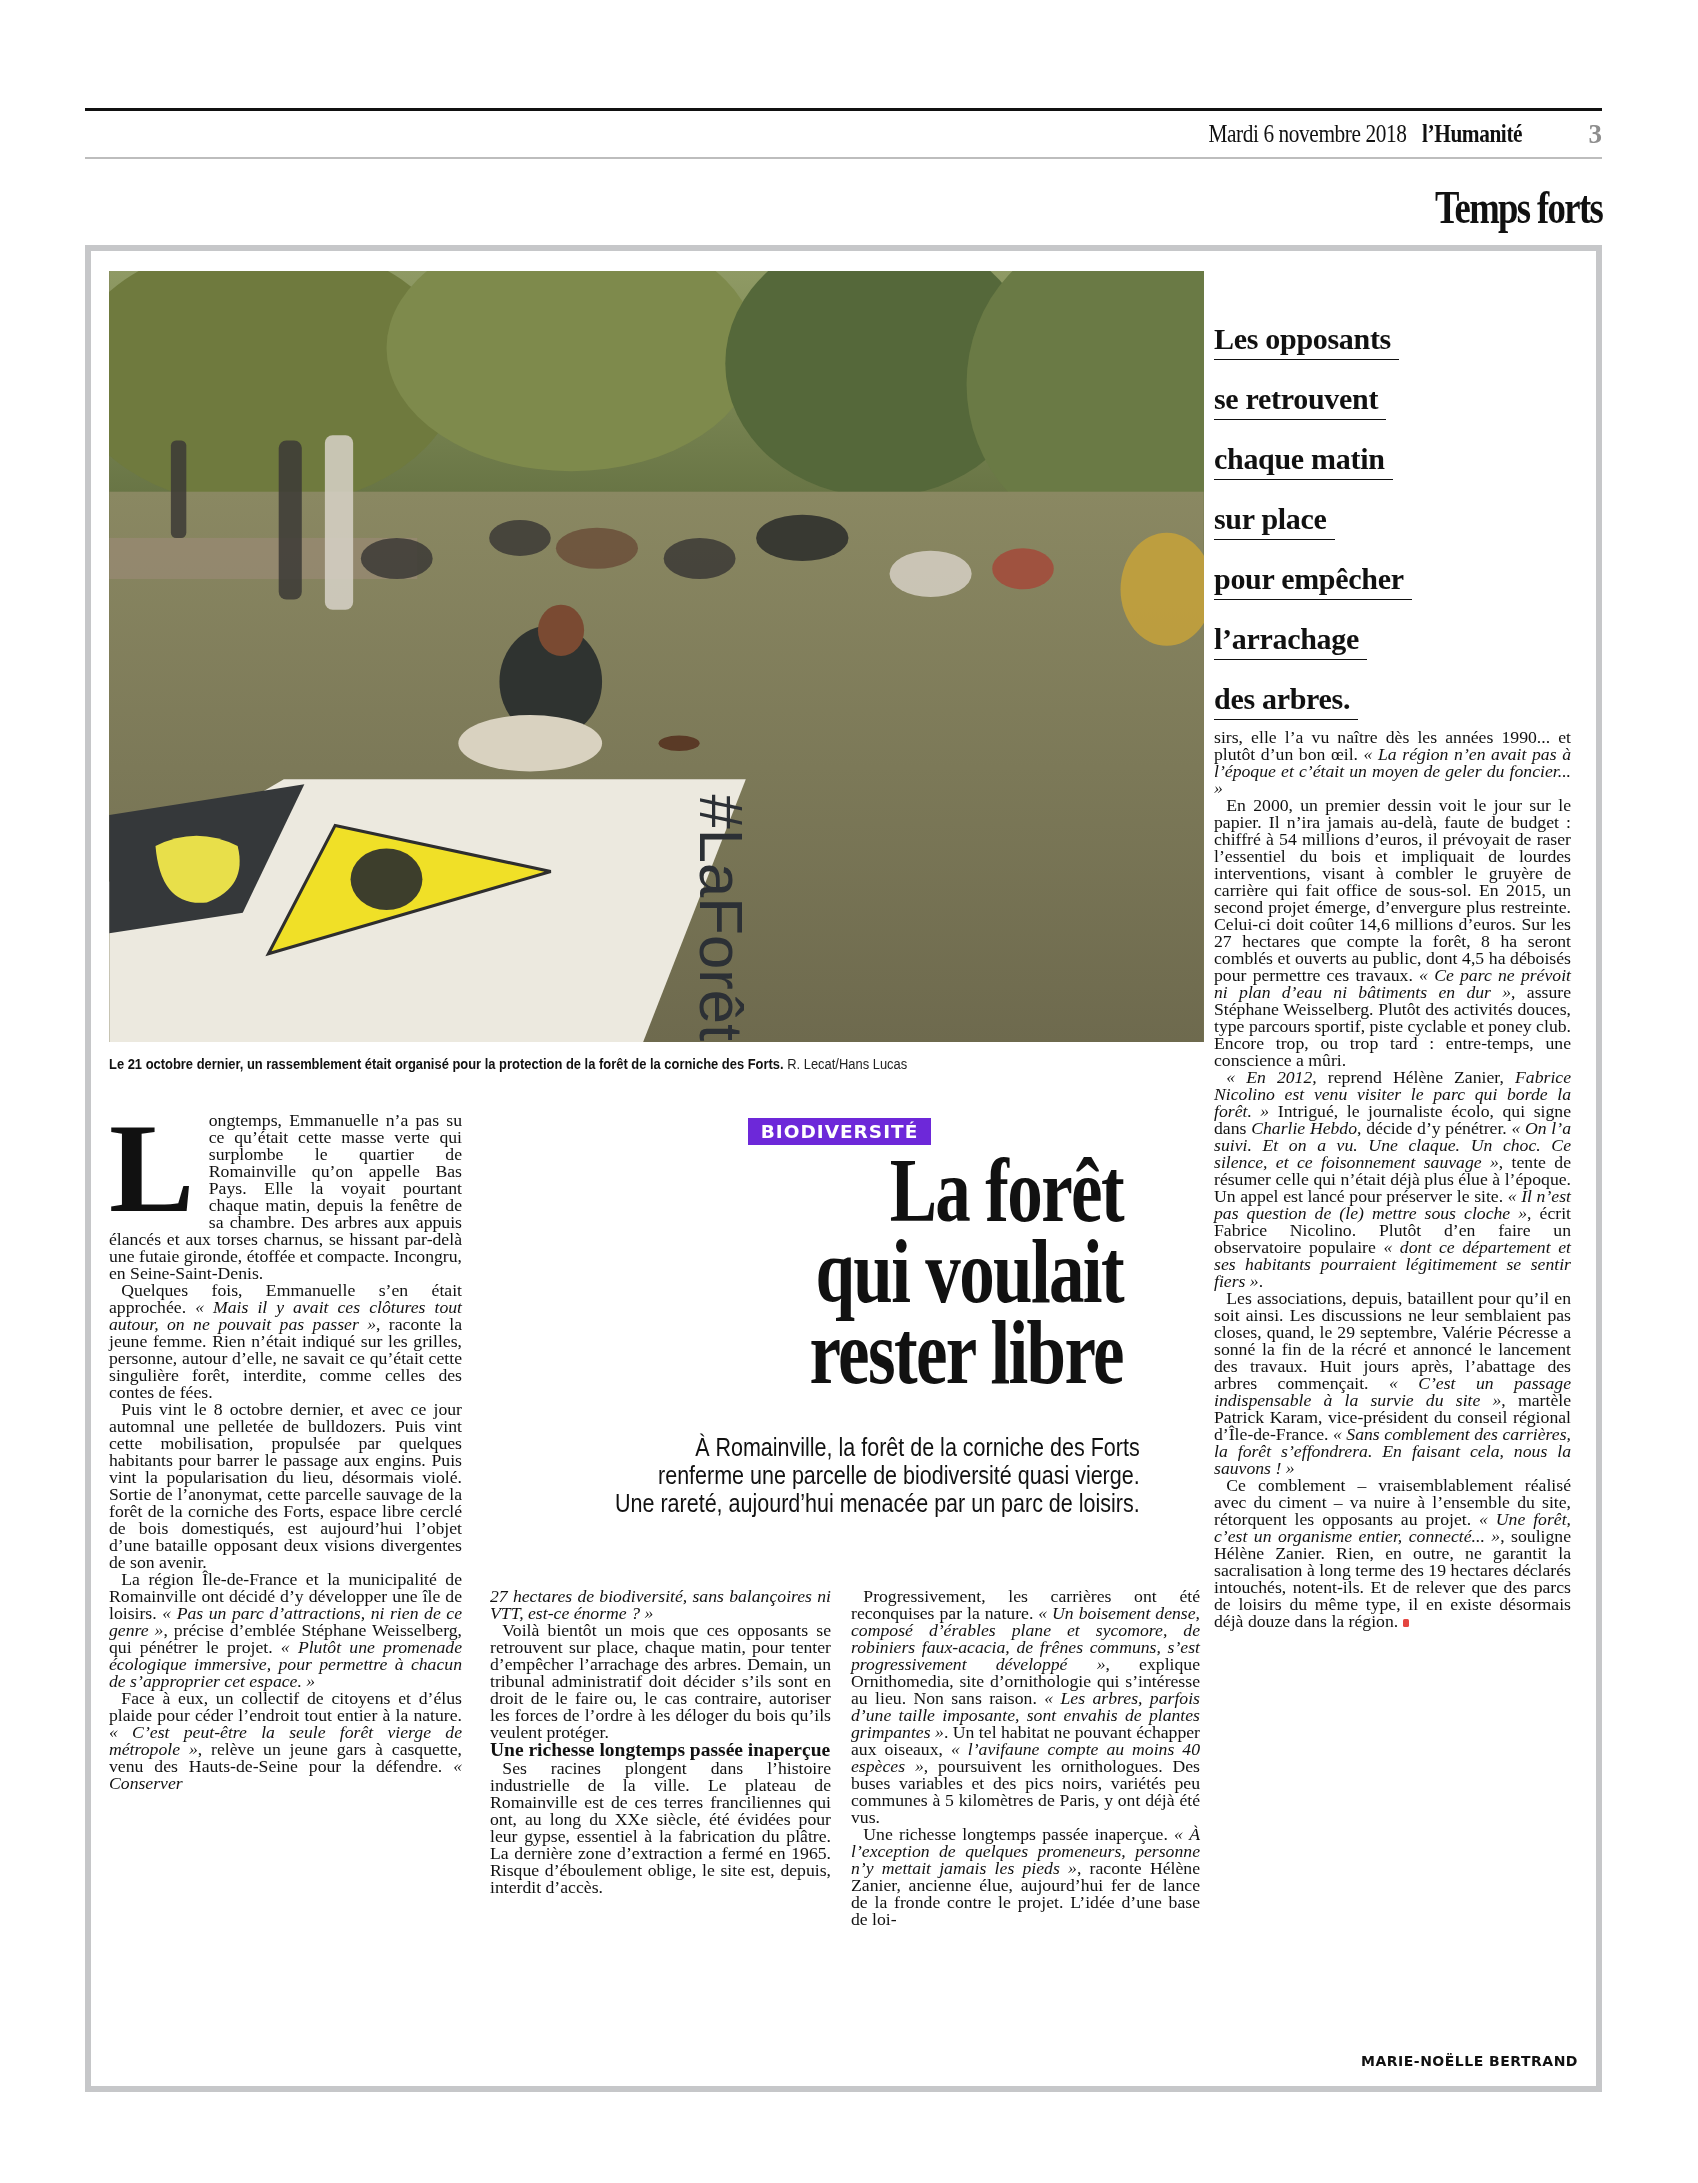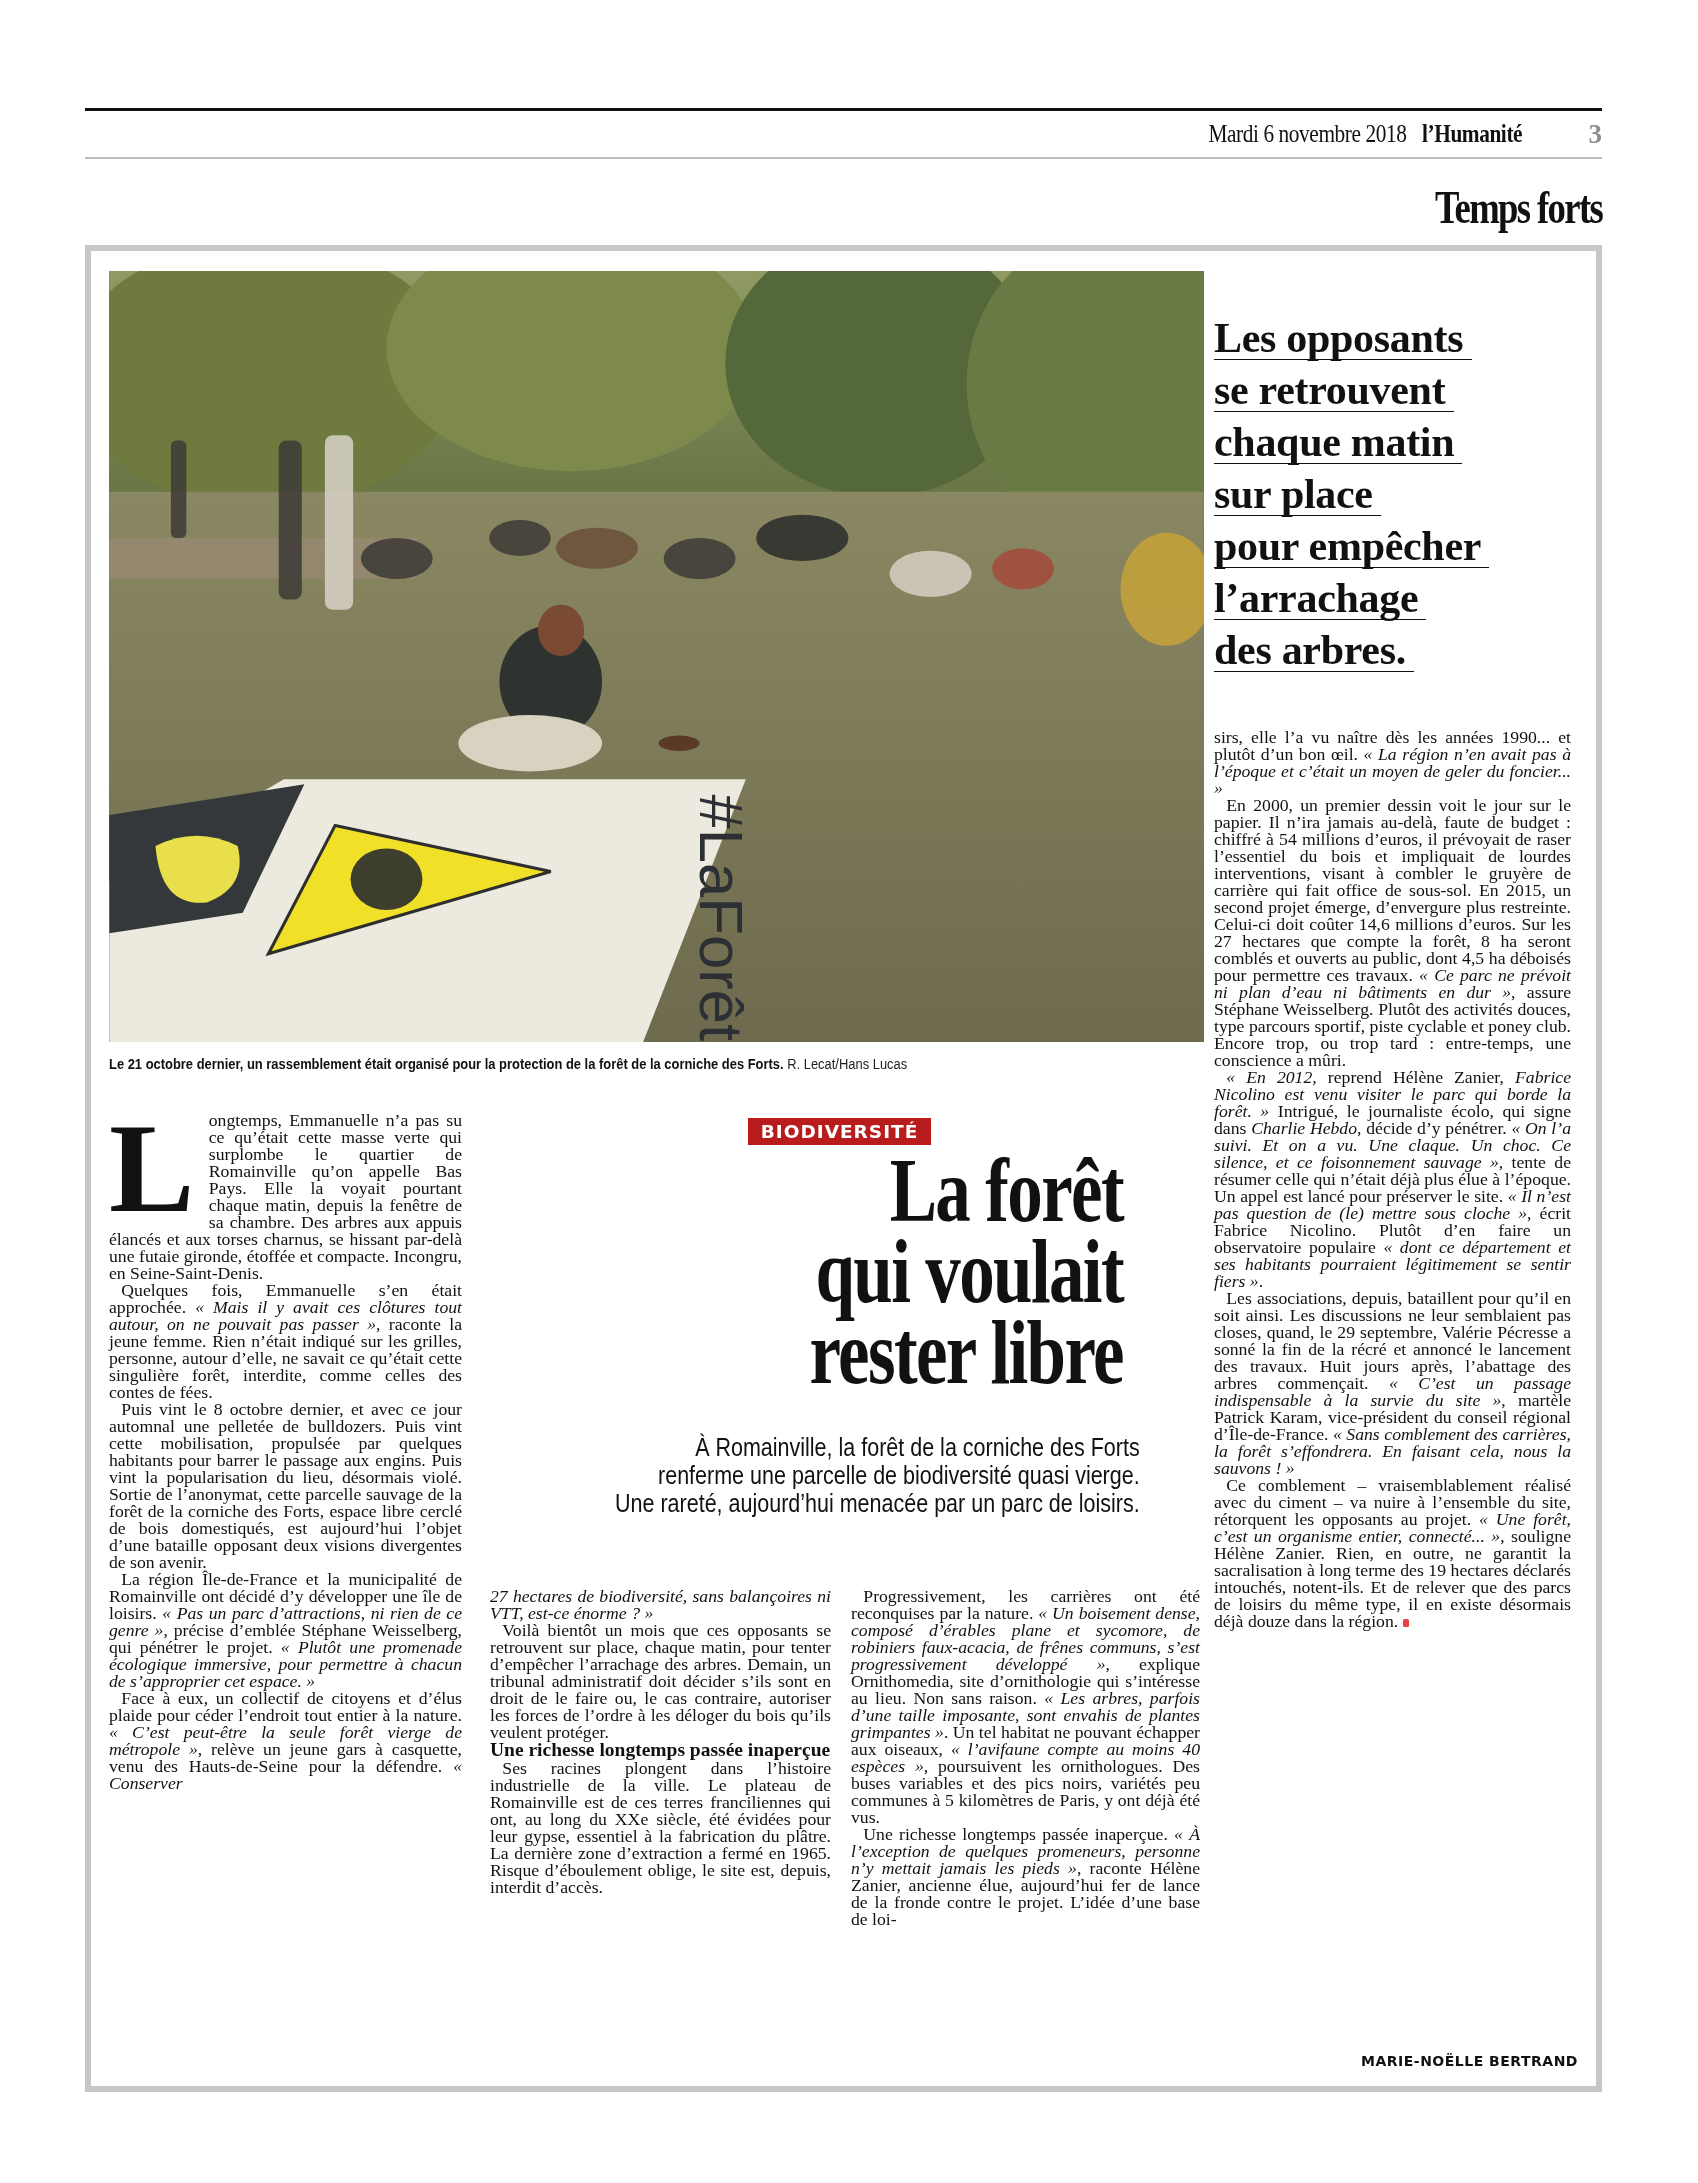--- a/index.html
+++ b/index.html
@@ -24,40 +24,40 @@
   
   #photo { left:109px; top:271px; width:1095px; height:771px; overflow:hidden; background:#7b7a55; }
   #photo svg { display:block; }
   #caption { left:109px; top:1055px; width:1099px; font-family:"Liberation Sans", sans-serif; font-size:15.4px;
              white-space:nowrap; transform:scaleX(0.84); transform-origin:left; }
   #caption .bold { font-weight:bold; }
   #caption .credit { font-weight:normal; color:#222; }
 
   
   #pullquote { left:1214px; top:314px; width:380px; }
-  #pullquote .pq-line { display:block; font-weight:bold; font-size:42px; line-height:49px;
-                        border-bottom:1.5px solid #111; width:max-content; padding-right:8.2px; height:45px; margin-bottom:6px;
+  #pullquote .pq-line { display:block; font-weight:bold; font-size:30px; line-height:49px;
+                        border-bottom:1.5px solid #111; width:max-content; padding-right:8.2px; height:45px; margin-bottom:14px;
                         letter-spacing:-0.3px; }
 
   
   .col { position:absolute; font-size:17.7px; line-height:17px; text-align:justify; hyphens:manual; }
   .col p { margin:0; text-indent:12.3px; }
   .col p.noindent { text-indent:0; }
   .col em { }
   #col1 { left:109px; top:1112px; width:353px; }
   #col2 { left:490px; top:1588px; width:341px; }
   #col3 { left:851px; top:1588px; width:349px; }
   #col4 { left:1214px; top:729px; width:357px; }
 
   .dropcap { float:left; font-size:128px; line-height:103px; height:103px; margin:5.1px 14.4px 0 0; font-weight:bold;
              font-family:"Liberation Serif", serif; }
   .subhead { font-weight:bold; font-size:19.5px; line-height:18.5px; margin:19.5px 0 1px 0; text-indent:0 !important; text-align:left; }
 
   
-  #kicker { left:748px; top:1118px; width:183px; height:27px; background:#b91c1c; color:#fff;
+  #kicker { left:748px; top:1118px; width:183px; height:27px; background:#6d28d9; color:#fff;
             font-family:"DejaVu Sans", sans-serif; font-weight:bold; font-size:18.5px; text-align:center; line-height:27px;
             letter-spacing:1px; }
   #headline { left:483px; top:1150px; width:719px; text-align:right; font-weight:bold;
               font-size:91px; line-height:81px; letter-spacing:-2.1px; }
   #headline span { display:block; transform:scaleX(0.78); }
   #standfirst { left:471px; top:1433px; width:719px; text-align:right; font-family:"Liberation Sans", sans-serif;
                 font-size:25px; line-height:28px; }
   #standfirst span { display:block; transform:scaleX(0.86); }
 
   #byline { right:120px; top:2053px; font-family:"DejaVu Sans", sans-serif; font-weight:bold; font-size:14px; letter-spacing:0.5px; }

